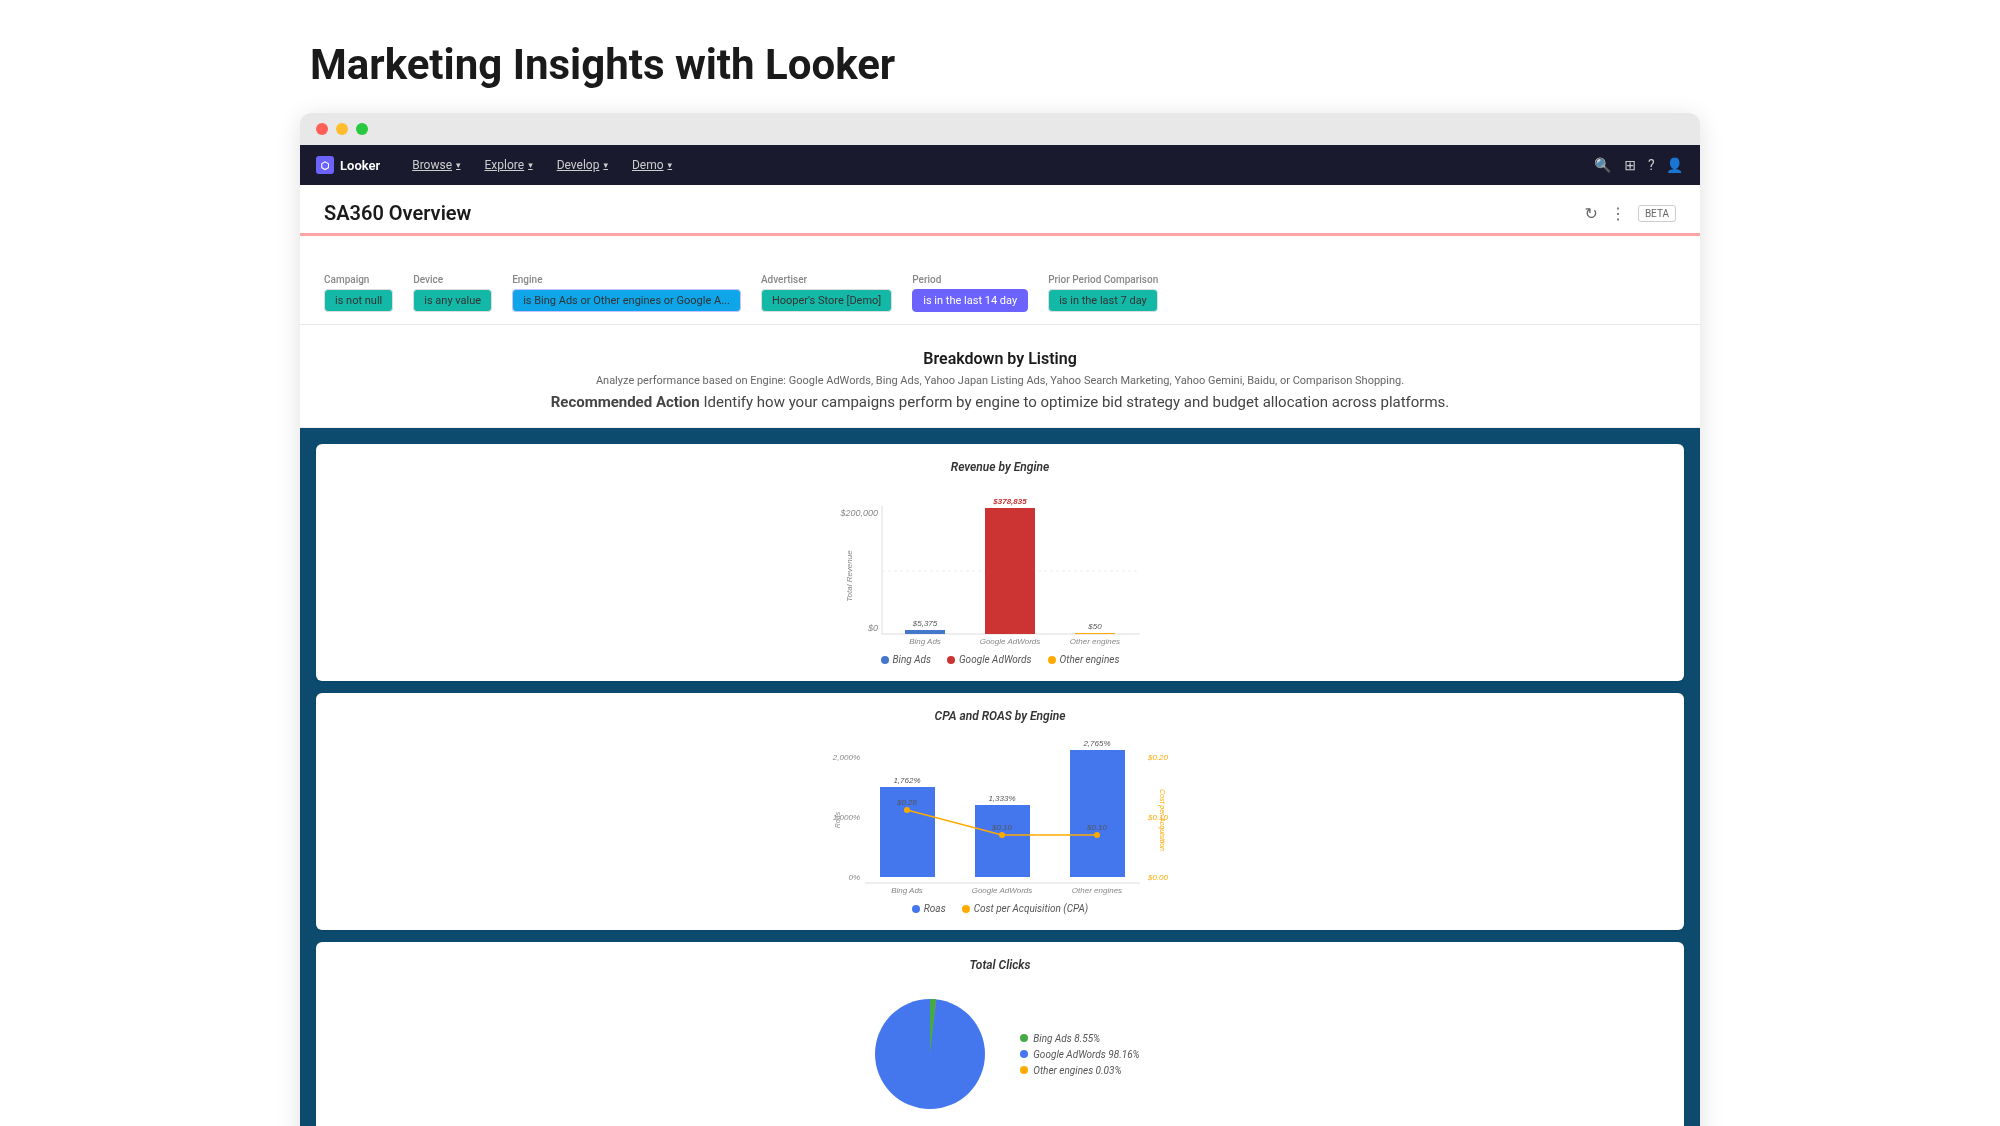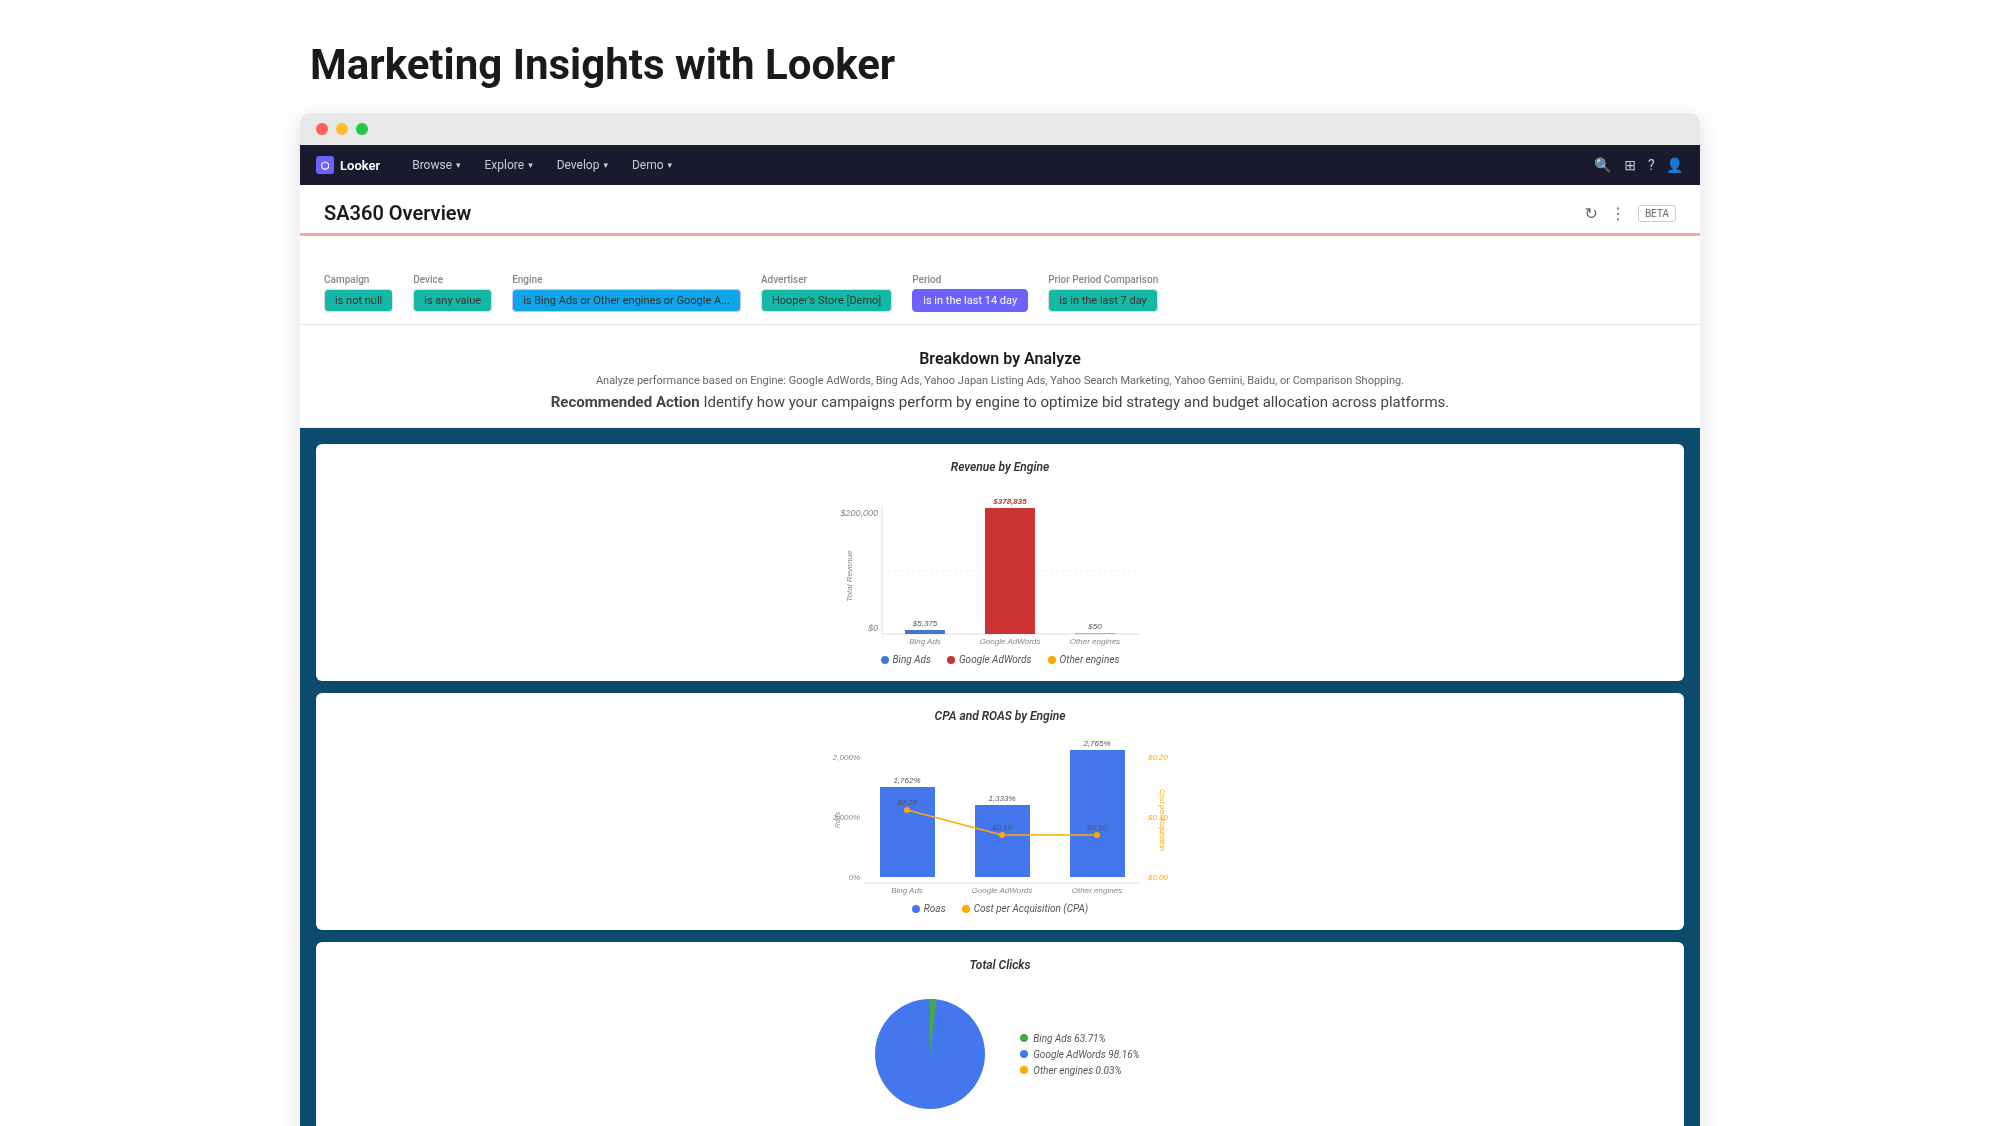--- a/index.html
+++ b/index.html
@@ -97,20 +97,21 @@
 
     .nav-item {
       color: #cccccc;
       font-size: 12px;
       padding: 0 12px;
       height: 40px;
       display: flex;
       align-items: center;
       gap: 4px;
       cursor: pointer;
+      text-decoration: underline;
     }
 
     .nav-chevron { font-size: 9px; }
 
     .nav-actions {
       display: flex;
       align-items: center;
       gap: 12px;
     }
 
@@ -408,21 +409,21 @@
         </div>
         <div class="filter-group">
           <span class="filter-label">Prior Period Comparison</span>
           <div class="filter-chip plain">is in the last 7 day</div>
         </div>
       </div>
 
       <div class="dashboard-content">
 
         <div class="section-header">
-          <div class="section-title">Breakdown by Analyze</div>
+          <div class="section-title">Breakdown by Listing</div>
           <div class="section-subtitle">Analyze performance based on Engine: Google AdWords, Bing Ads, Yahoo Japan Listing Ads, Yahoo Search Marketing, Yahoo Gemini, Baidu, or Comparison Shopping.</div>
           <div class="section-action">
             <strong>Recommended Action</strong>
             <span>Identify how your campaigns perform by engine to optimize bid strategy and budget allocation across platforms.</span>
           </div>
         </div>
 
         <div class="charts-grid">
 
           <div class="chart-card">
@@ -531,21 +532,21 @@
 
                 <circle cx="70" cy="70" r="55" fill="#4477ee"></circle>
 
                 <path d="M70,70 L70,15 A55,55 0 0,1 76,15.3 Z" fill="#44aa44"></path>
 
                 <path d="M70,70 L76,15.3 A55,55 0 0,1 76.2,15.2 Z" fill="#ffaa00"></path>
               </svg>
               <div class="pie-legend">
                 <div class="pie-legend-item">
                   <div class="pie-legend-dot" style="background:#44aa44"></div>
-                  <span>Bing Ads 63.71%</span>
+                  <span>Bing Ads 8.55%</span>
                 </div>
                 <div class="pie-legend-item">
                   <div class="pie-legend-dot" style="background:#4477ee"></div>
                   <span>Google AdWords 98.16%</span>
                 </div>
                 <div class="pie-legend-item">
                   <div class="pie-legend-dot" style="background:#ffaa00"></div>
                   <span>Other engines 0.03%</span>
                 </div>
               </div>

